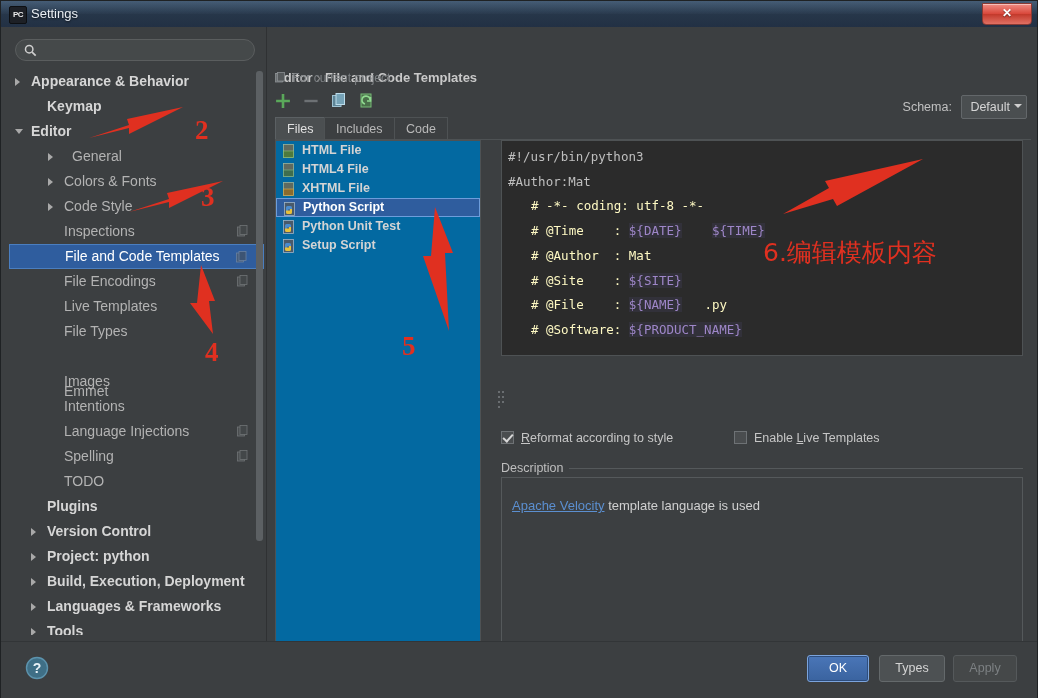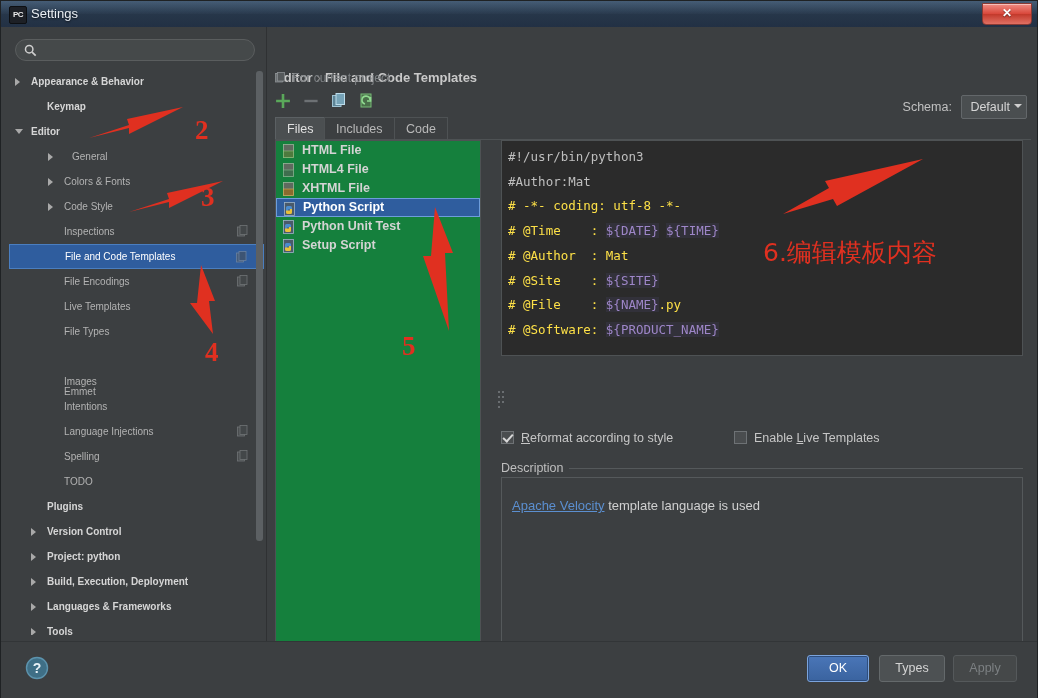--- a/index.html
+++ b/index.html
@@ -70,21 +70,21 @@
     position:absolute;left:26px;top:1px;width:205px;height:18px;
     background:transparent;border:0;outline:none;color:#bbbbbb;font-size:12px;
     font-family:"Liberation Sans", sans-serif;
   }
   .tree{
     position:absolute;left:0;top:36px;width:255px;height:566px;
     overflow:hidden;
   }
   .tree-row{
     position:relative;height:25px;line-height:25px;white-space:nowrap;
-    color:#b3b3b3;font-size:10px;cursor:default;
+    color:#b3b3b3;font-size:14px;cursor:default;
   }
   .tree-row.bold{color:#d6d6d6;font-weight:bold;}
   .tree-row.sel{background:#2f5d9e;color:#ffffff;border:1px solid #4a7ec0;
                 box-sizing:border-box;line-height:23px;}
   .tree-row .arrow{
     position:absolute;width:0;height:0;top:9px;
     border-left:5px solid #a9a9a9;border-top:4px solid transparent;border-bottom:4px solid transparent;
   }
   .tree-row .arrow.open{
     border-left:4px solid transparent;border-right:4px solid transparent;
@@ -133,21 +133,21 @@
     border:1px solid #4e5254;border-bottom:none;box-sizing:border-box;
     background:#3c3f41;cursor:pointer;
   }
   .tab.active{background:#4b4f51;color:#e0e0e0;border-color:#5b6063;}
   .tab-underline{
     position:absolute;left:6px;top:112px;width:756px;height:1px;background:#4e5254;
   }
   
   .file-list{
     position:absolute;left:6px;top:113px;width:206px;height:508px;
-    background:#15803d;border:1px solid #4e5254;box-sizing:border-box;
+    background:#0369a1;border:1px solid #4e5254;box-sizing:border-box;
     overflow:hidden;
   }
   .file-row{
     position:relative;height:19px;line-height:19px;
     font-size:12.5px;font-weight:bold;color:#d4d4d4;white-space:nowrap;
     cursor:default;padding-left:26px;
   }
   .file-row.sel{background:#2f5d9e;color:#ffffff;border:1px solid #6d9ddb;
                 box-sizing:border-box;line-height:17px;}
   .file-row .ficon{
@@ -165,21 +165,21 @@
     background:#2b2b2b;border:1px solid #4e5254;box-sizing:border-box;
     overflow:hidden;
   }
   .code{
     position:absolute;left:6px;top:4px;right:2px;
     font-family:"DejaVu Sans Mono", monospace;
     font-size:12.5px;line-height:24.7px;color:#808080;
     white-space:pre;
   }
   .code .lead{color:#bfbfbf;}
-  .code .cmt{color:#fde047;}
+  .code .cmt{color:#fef9c3;margin-left:23px;}
   .code .var{color:#9e86c8;background:#32313a;}
   .editor-scroll-r{
     position:absolute;right:0;top:0;width:6px;height:264px;background:#2b2b2b;
   }
   .editor-scroll-b{
     position:absolute;left:232px;top:379px;width:522px;height:7px;background:#3c3f41;
   }
   
   .chk-row{position:absolute;top:402px;height:18px;}
   .chk{

